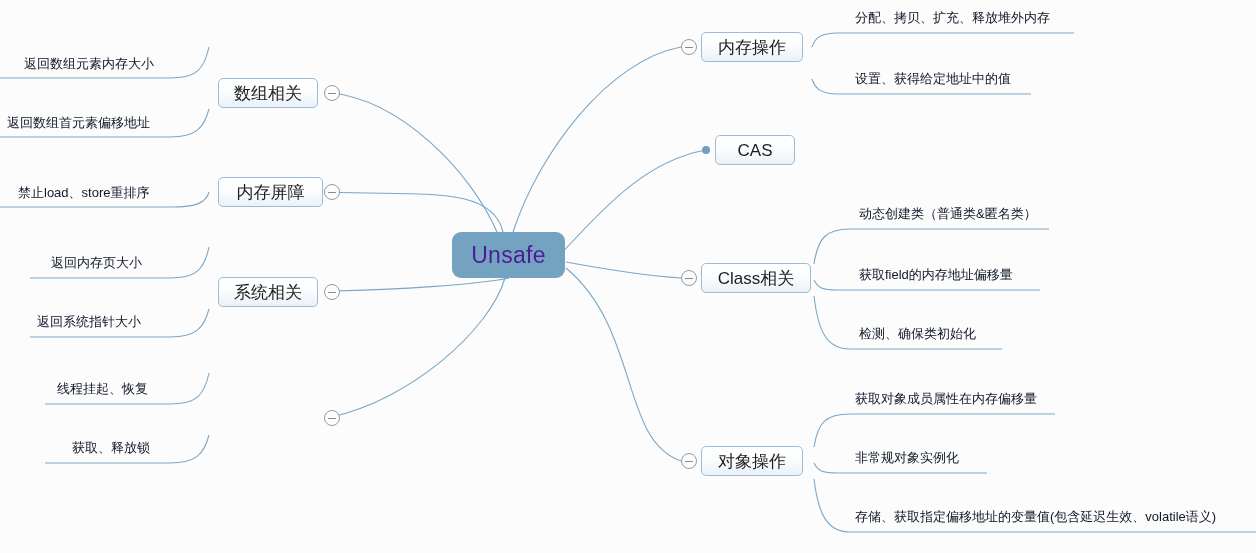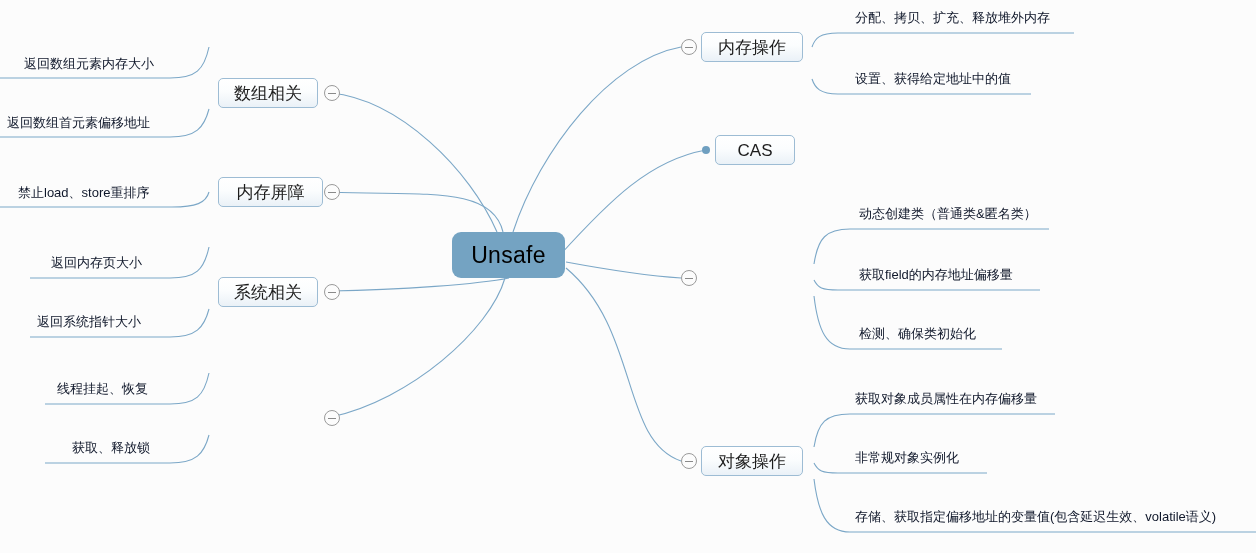--- a/index.html
+++ b/index.html
@@ -31,21 +31,21 @@
     height:30px;
   }
   .node span{display:block;}
 
   
   .root{
     position:absolute;
     box-sizing:border-box;
     background:#74a3c2;
     border-radius:9px;
-    color:#000000;
+    color:#4c1d95;
     font-size:23px;
     display:flex;
     align-items:center;
     justify-content:center;
     white-space:nowrap;
     letter-spacing:.3px;
   }
 
   
   .leaf{
@@ -175,20 +175,23 @@
   <div class="leaf r" style="left:855px;top:72px;">
     <span>设置、获得给定地址中的值</span>
   </div>
 
   <div class="dot" style="left:702px;top:146px;"></div>
   <div class="node" style="left:715px;top:135px;width:80px;">
     <span>CAS</span>
   </div>
 
   <div class="toggle" style="left:681px;top:270px;"></div>
+  <div class="node" style="left:701px;top:263px;width:110px;">
+    <span>Class相关</span>
+  </div>
   <div class="leaf r" style="left:859px;top:207px;">
     <span>动态创建类（普通类&amp;匿名类）</span>
   </div>
   <div class="leaf r" style="left:859px;top:268px;">
     <span>获取field的内存地址偏移量</span>
   </div>
   <div class="leaf r" style="left:859px;top:327px;">
     <span>检测、确保类初始化</span>
   </div>
 

